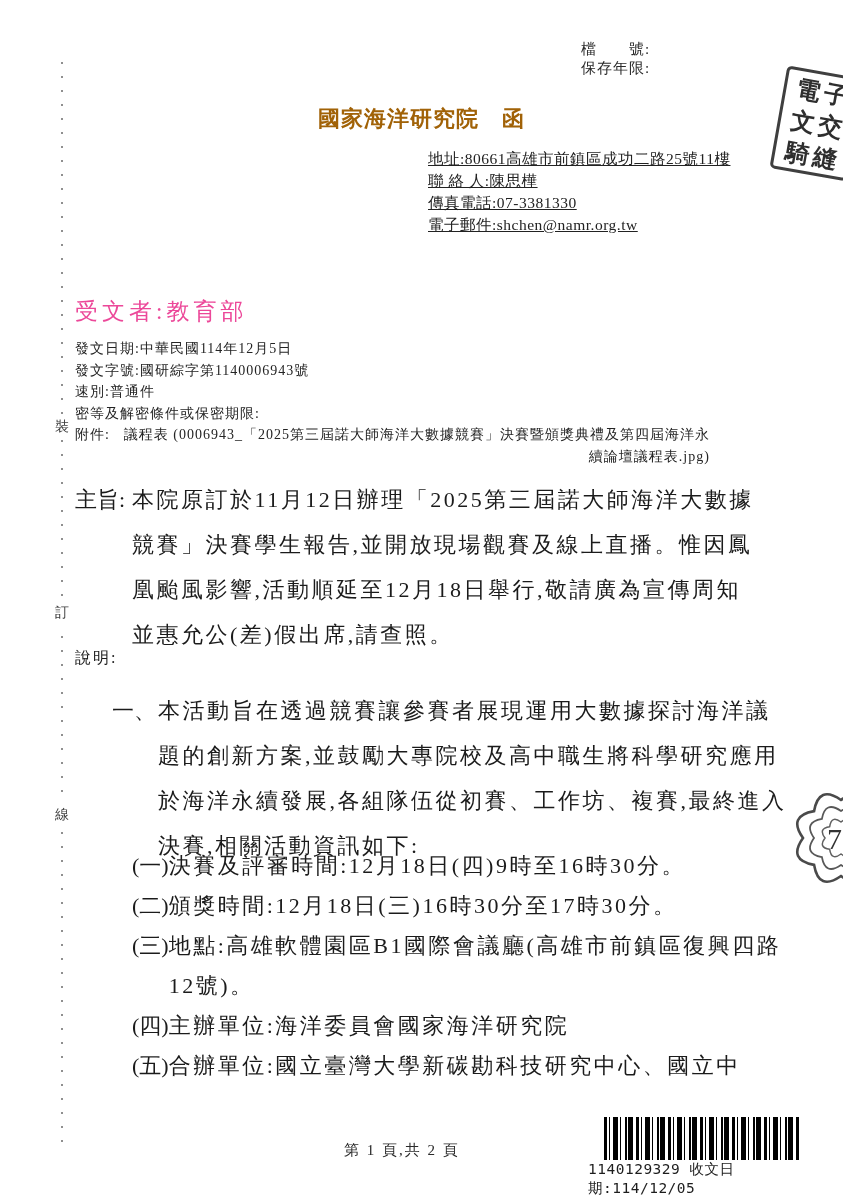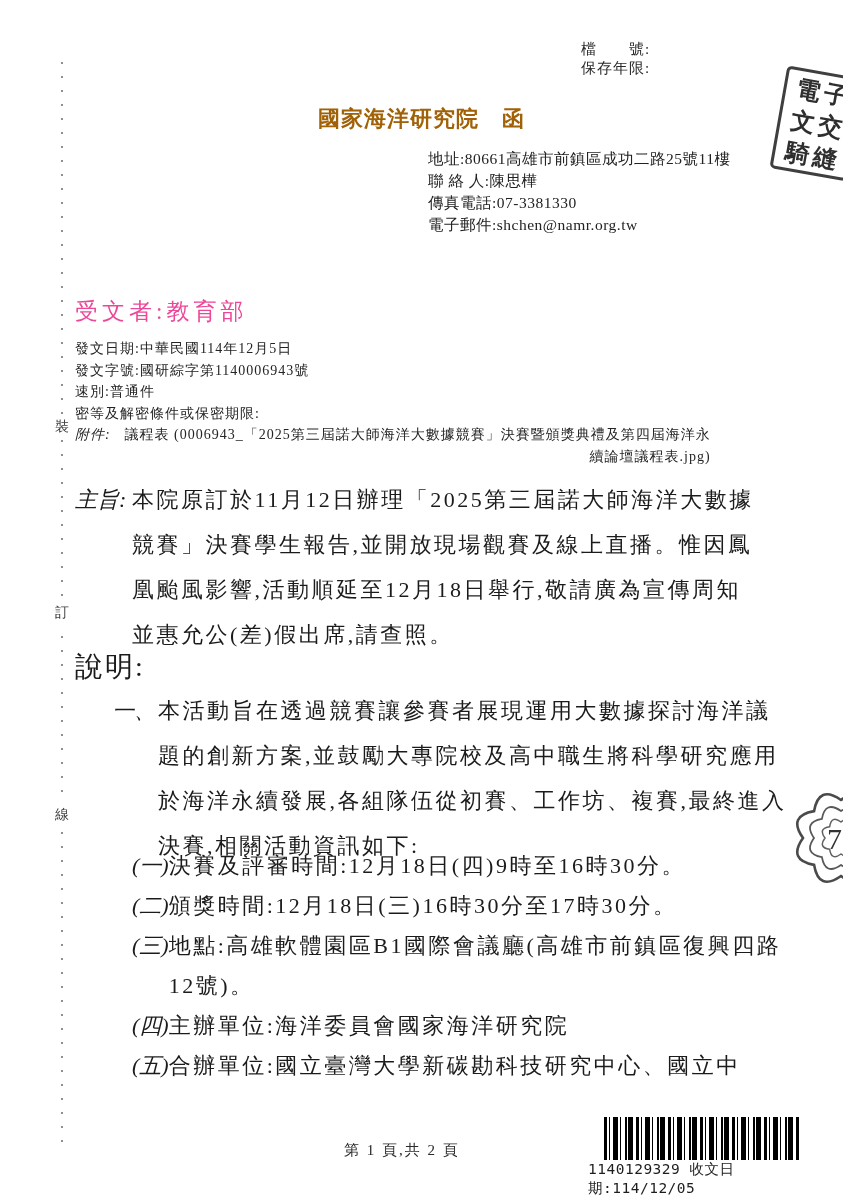--- a/index.html
+++ b/index.html
@@ -26,38 +26,38 @@
   }
 
   
   .fileno { left:581px; top:40px; font-size:15px; line-height:19px; letter-spacing:1px; color:#2a2a2a; }
 
   
   .title { left:318px; top:104px; font-size:22px; font-weight:600; letter-spacing:1px; color:#a16207; }
 
   
   .contact { left:428px; top:148px; width:332px; font-size:15.5px; line-height:22px; letter-spacing:0.5px; color:#222; }
-  .contact > div { min-height:22px; }
+  .contact > div { min-height:22px;text-decoration:underline; }
 
   
   .recipient { left:75px; top:296px; font-size:23px; letter-spacing:4px; color:#ec4899; }
 
   
   .meta { left:75px; top:338px; width:724px; font-size:14px; line-height:21.5px; letter-spacing:1px; color:#242424; }
   .meta .row { min-height:21.5px; }
   .hang { display:flex; align-items:flex-start; }
-  .hang .lbl { flex:none; white-space:nowrap;font-style:italic; }
+  .hang .lbl { flex:none; white-space:nowrap; }
   .meta .hang .txt { width:600px;text-align:right; }
 
   
   .subject { left:75px; top:477px; font-size:22px; letter-spacing:2.5px; line-height:45px; color:#1b1b1b; }
   .subject .lbl { width:57px; flex:none; letter-spacing:0; }
   .subject .txt { width:630px; }
 
-  .expl-label { left:75px; top:648px; font-size:28px; letter-spacing:2px; color:#1b1b1b; }
+  .expl-label { left:75px; top:648px; font-size:16px; letter-spacing:2px; color:#1b1b1b; }
 
   .item1 { left:112px; top:688px; font-size:22px; letter-spacing:2.5px; line-height:45px; color:#1b1b1b; }
   .item1 .lbl { flex:none; letter-spacing:0; margin-right:2px; }
   .item1 .txt { width:633px; }
 
   .subitems { left:132px; top:846px; width:672px; font-size:22px; letter-spacing:2.5px; line-height:40px; color:#1b1b1b; }
   .subitems .hang .lbl { flex:none; letter-spacing:0; }
   .subitems .hang .txt { flex:1; }
 
   

